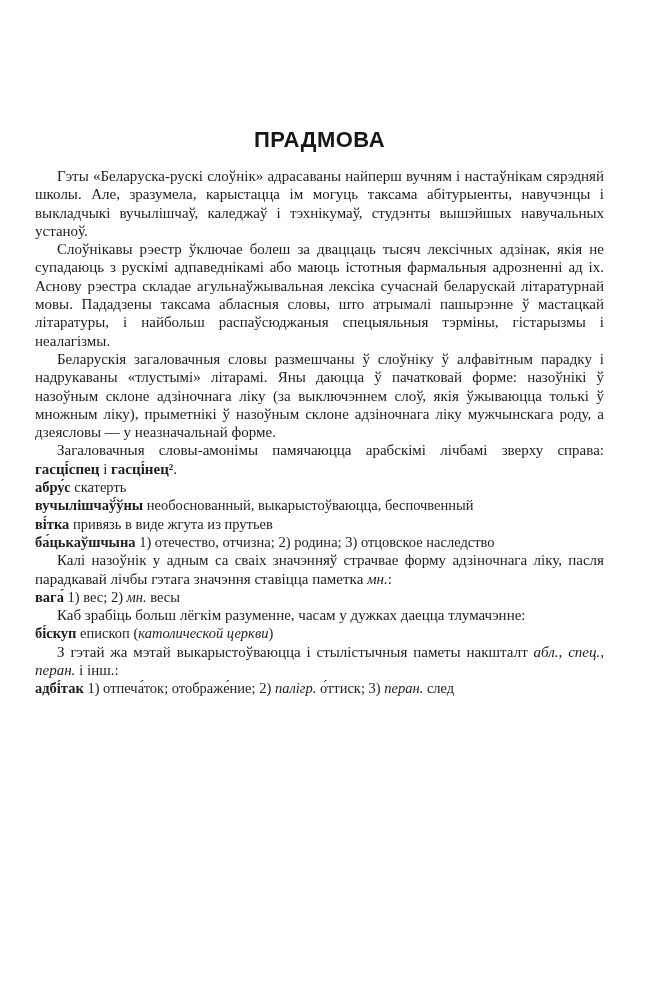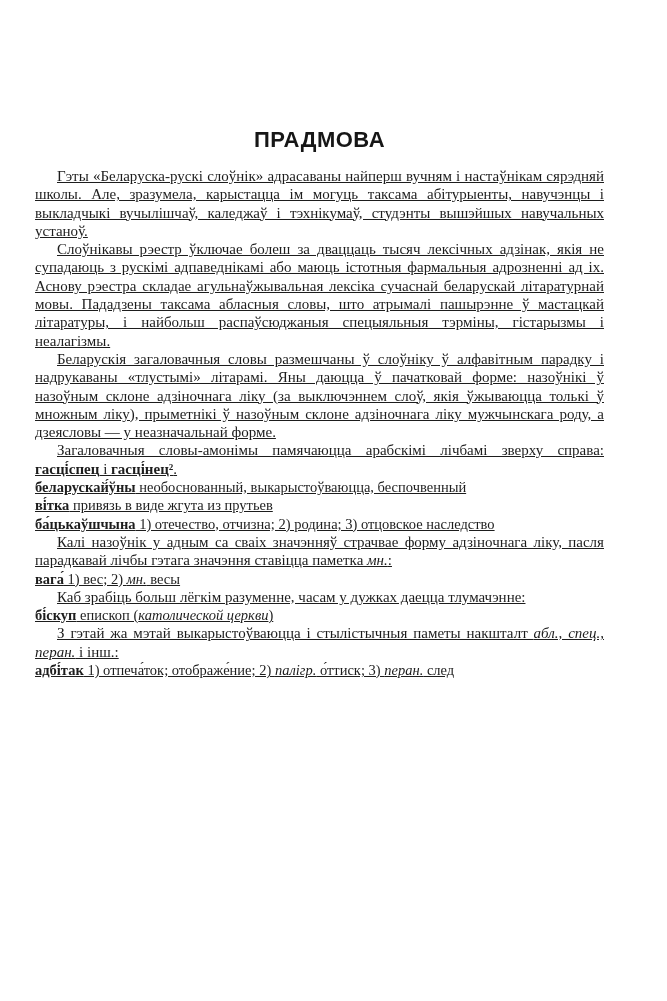--- a/index.html
+++ b/index.html
@@ -25,21 +25,20 @@
     font-size: 22px;
     line-height: 26px;
     letter-spacing: 0.5px;
     color: #161616;
   }
   .textbody {
     font-family: "Liberation Serif", "DejaVu Serif", serif;
     font-size: 15px;
     line-height: 18.3px;
     color: #1d1d1d;
-    text-decoration: underline;
   }
   .para {
     margin: 0;
     text-indent: 22px;
     text-align: justify;
   }
   .entry {
     margin: 0;
     text-indent: 0;
     text-align: left;
@@ -51,21 +50,22 @@
 </head>
 <body>
 
 <div class="page">
   <h1 class="title">ПРАДМОВА</h1>
   <div class="textbody" id="content">
       <p class="para"><span>Гэты «Беларуска-рускі слоўнік» адрасаваны найперш вучням і настаўнікам сярэдняй школы. Але, зразумела, карыстацца ім могуць таксама абітурыенты, навучэнцы і выкладчыкі вучылішчаў, каледжаў і тэхнікумаў, студэнты вышэйшых навучальных устаноў.</span></p>
       <p class="para"><span>Слоўнікавы рэестр ўключае болеш за дваццаць тысяч лексічных адзінак, якія не супадаюць з рускімі адпаведнікамі або маюць істотныя фармальныя адрозненні ад іх. Аснову рэестра складае агульнаўжывальная лексіка сучаснай беларускай літаратурнай мовы. Пададзены таксама абласныя словы, што атрымалі пашырэнне ў мастацкай літаратуры, і найбольш распаўсюджаныя спецыяльныя тэрміны, гістарызмы і неалагізмы.</span></p>
       <p class="para"><span>Беларускія загаловачныя словы размешчаны ў слоўніку ў алфавітным парадку і надрукаваны «тлустымі» літарамі. Яны даюцца ў пачатковай форме: назоўнікі ў назоўным склоне адзіночнага ліку (за выключэннем слоў, якія ўжываюцца толькі ў множным ліку), прыметнікі ў назоўным склоне адзіночнага ліку мужчынскага роду, а дзеясловы — у неазначальнай форме.</span></p>
       <p class="para"><span>Загаловачныя словы-амонімы памячаюцца арабскімі лічбамі зверху справа: </span><b>гасці́спец</b><span> і </span><b>гасці́нец²</b><span>.</span></p>
-      <p class="entry"><b>беларускай́ўны</b><span> необоснованный, выкарыстоўваюцца, беспочвенный</span></p>
+      <p class="entry"><b>абру́с</b><span> скатерть</span></p>
+      <p class="entry"><b>вучылішчаў́ўны</b><span> необоснованный, выкарыстоўваюцца, беспочвенный</span></p>
       <p class="entry"><b>ві́тка</b><span> привязь в виде жгута из прутьев</span></p>
       <p class="entry"><b>ба́цькаўшчына</b><span> 1) отечество, отчизна; 2) родина; 3) отцовское наследство</span></p>
       <p class="para"><span>Калі назоўнік у адным са сваіх значэнняў страчвае форму адзіночнага ліку, пасля парадкавай лічбы гэтага значэння ставіцца паметка </span><i>мн.</i><span>:</span></p>
       <p class="entry"><b>вага́</b><span> 1) вес; 2) </span><i>мн.</i><span> весы</span></p>
       <p class="para"><span>Каб зрабіць больш лёгкім разуменне, часам у дужках даецца тлумачэнне:</span></p>
       <p class="entry"><b>бі́скуп</b><span> епископ (</span><i>католической церкви</i><span>)</span></p>
       <p class="para"><span>З гэтай жа мэтай выкарыстоўваюцца і стылістычныя паметы накшталт </span><i>абл., спец., перан.</i><span> і інш.:</span></p>
       <p class="entry"><b>адбі́так</b><span> 1) отпеча́ток; отображе́ние; 2) </span><i>палігр.</i><span> о́ттиск; 3) </span><i>перан.</i><span> след</span></p>
     </div>
 </div>

